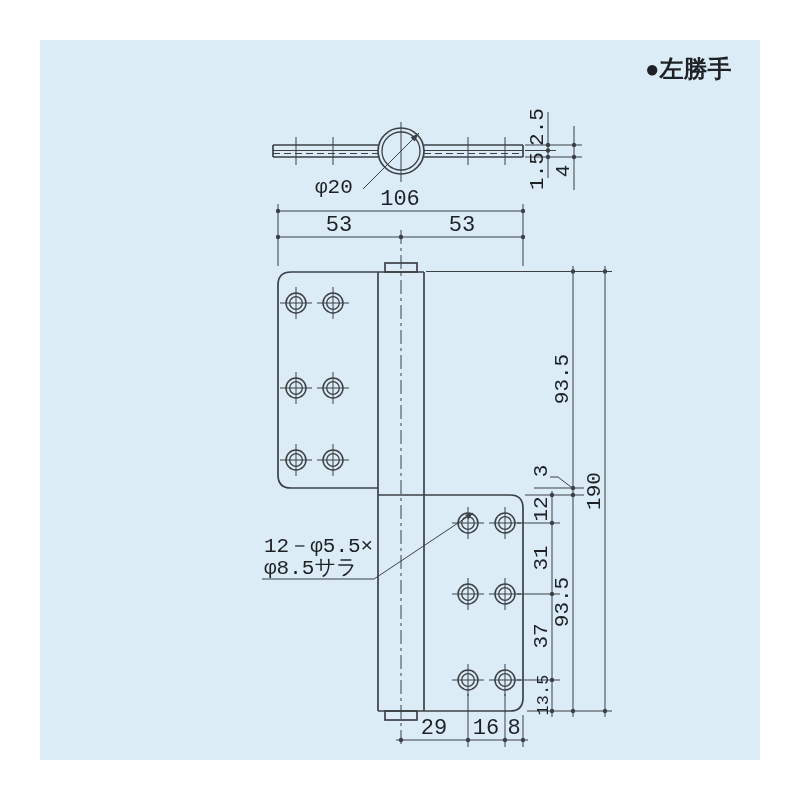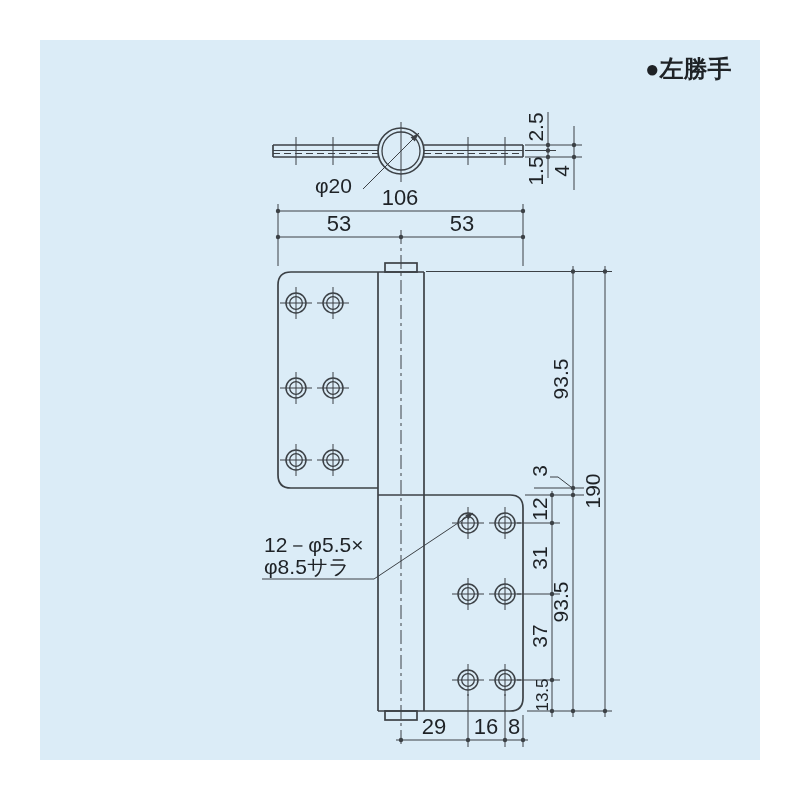--- a/index.html
+++ b/index.html
@@ -1,17 +1,17 @@
 <!DOCTYPE html>
 <html><head>
 <meta charset="utf-8">
 <style>
   html,body{margin:0;padding:0;background:#ffffff;}
   .stage{position:relative;width:800px;height:800px;background:#ffffff;
-         font-family:Liberation Sans, sans-serif;}
+         font-family:Liberation Mono, monospace;}
   svg{position:absolute;left:0;top:0;}
   .obj{stroke:#3c4146;stroke-width:1.7;fill:none;stroke-linecap:butt;}
   .thin{stroke:#3c4146;stroke-width:1;fill:none;stroke-linecap:butt;}
   .cl{stroke:#3c4146;stroke-width:1;fill:none;stroke-dasharray:14 4 3 4;}
   .hid{stroke:#3c4146;stroke-width:1;fill:none;stroke-dasharray:7 4;}
   .dot{fill:#3c4146;stroke:none;}
   .arrow{fill:#3c4146;stroke:none;}
   text{fill:#1e2226;}
   .dim{font-size:22px;}
   .dimr{font-size:21px;}

